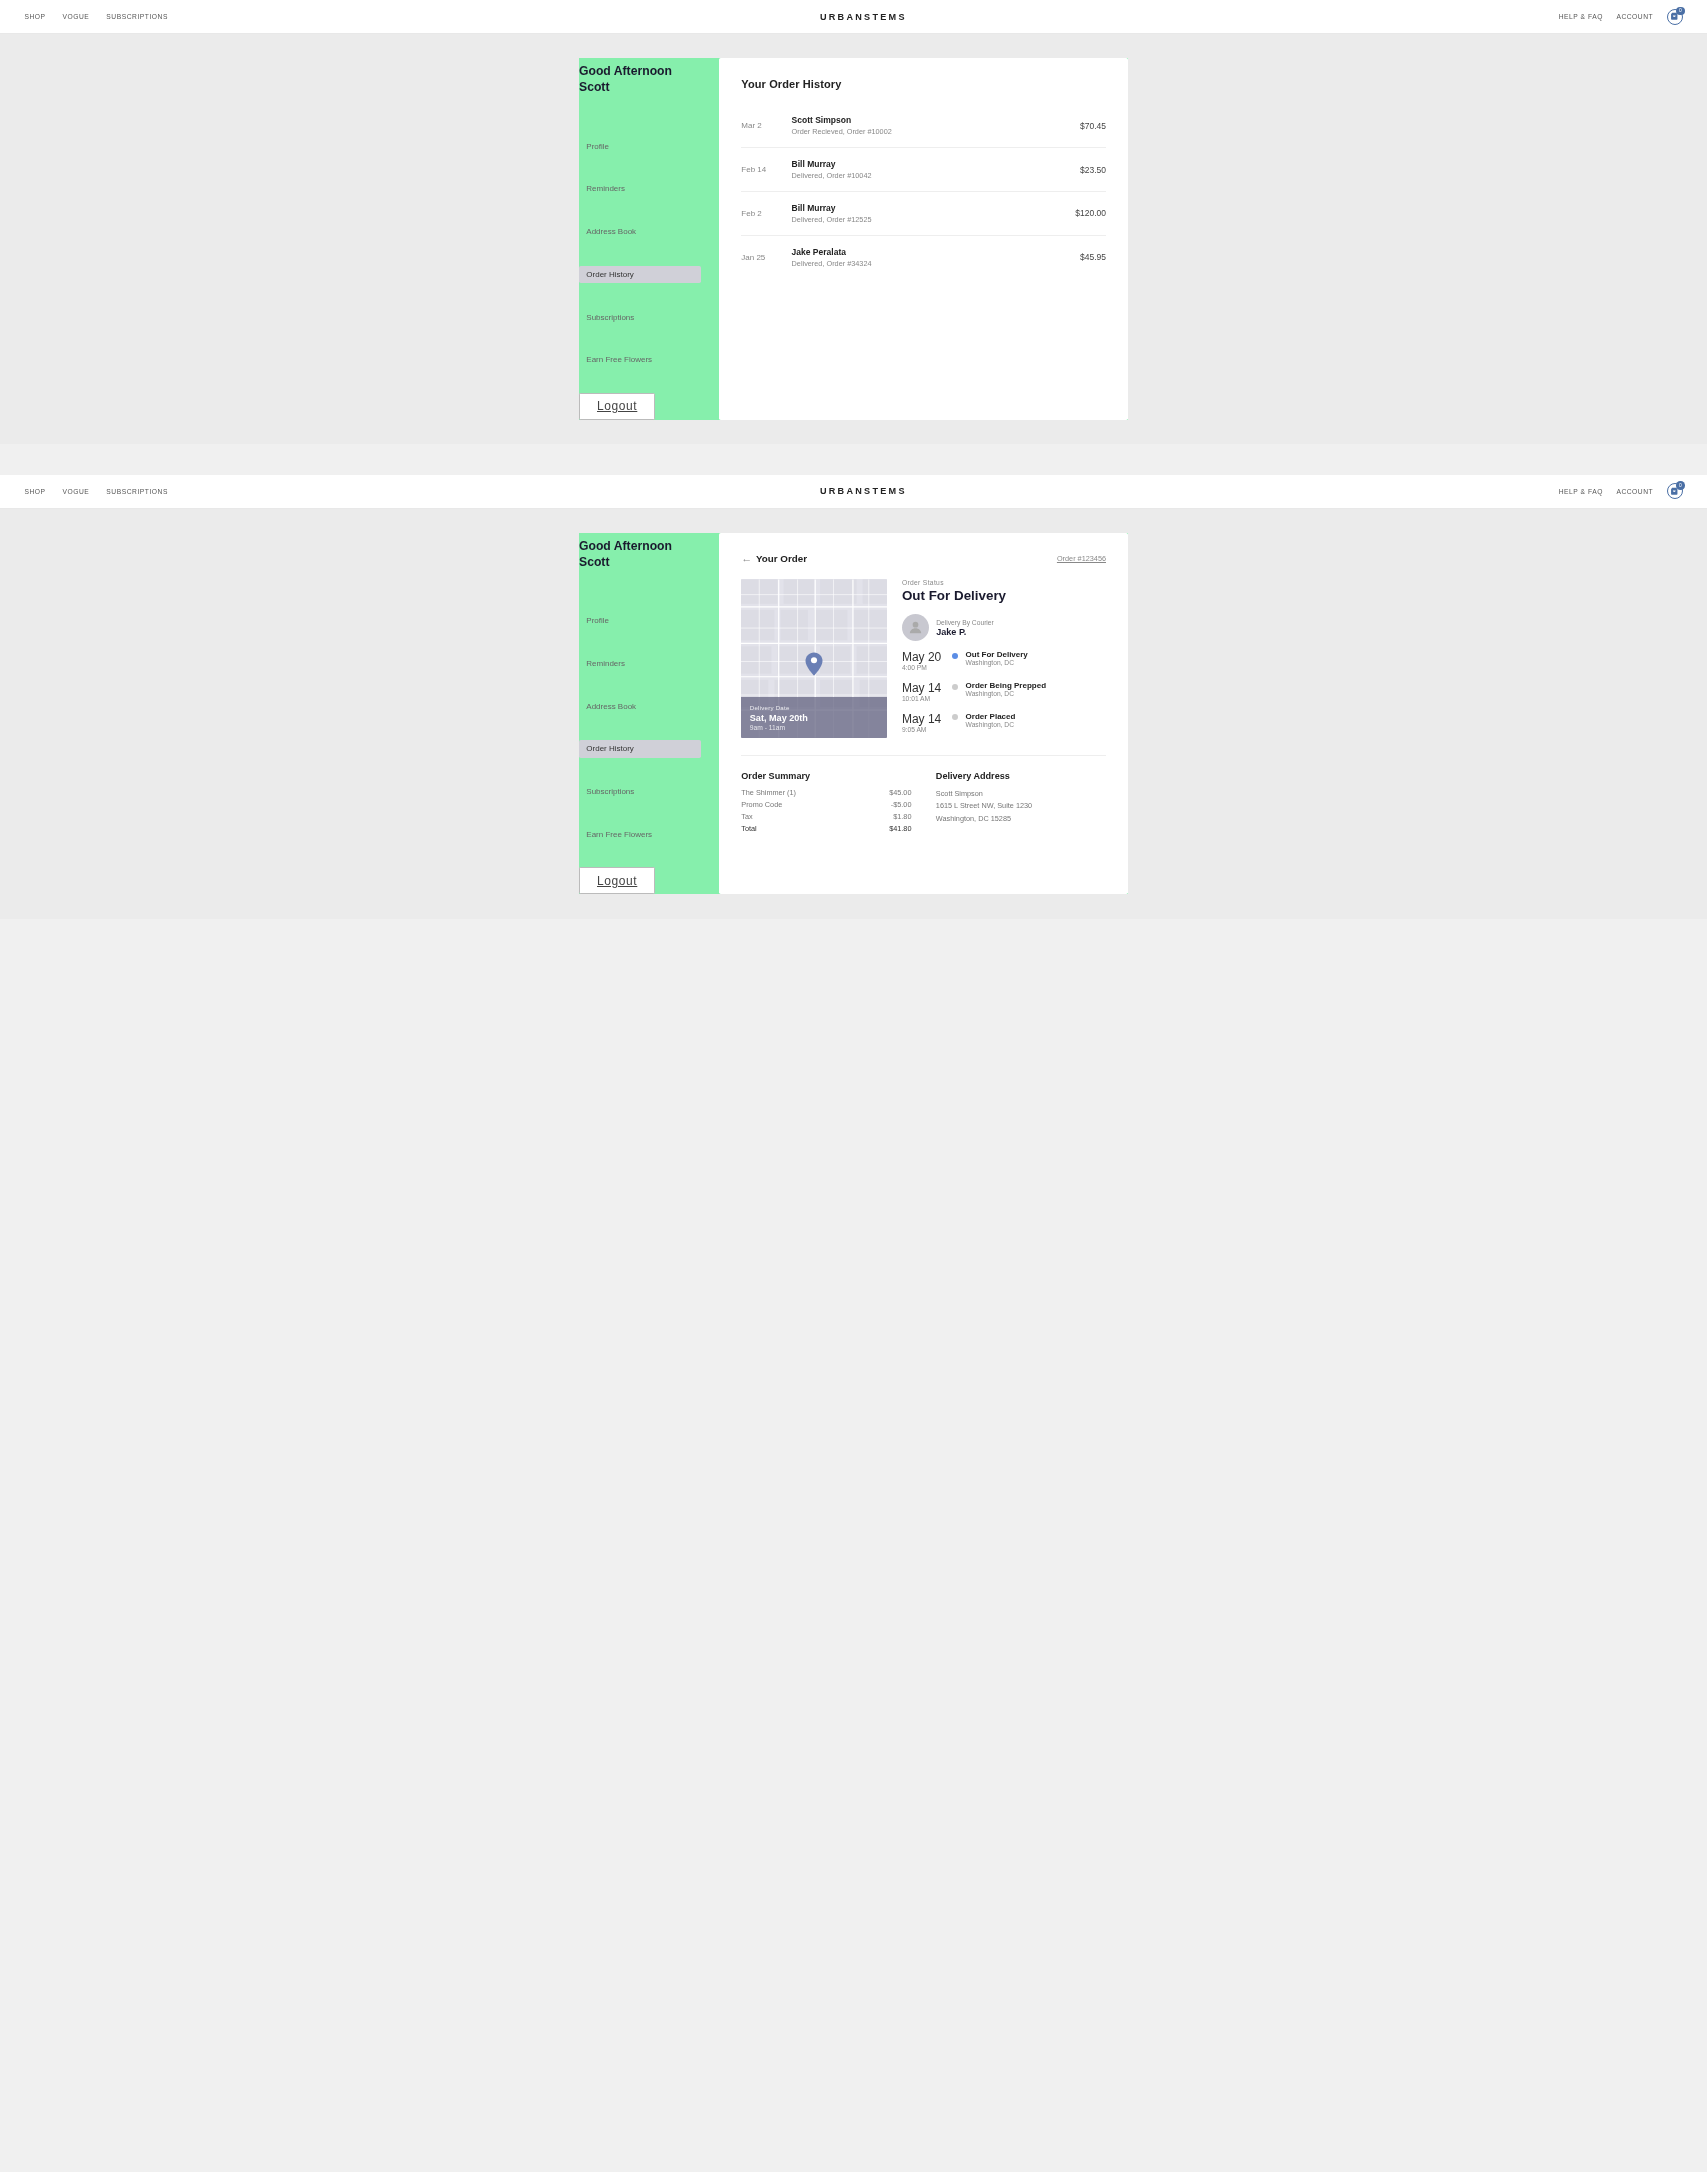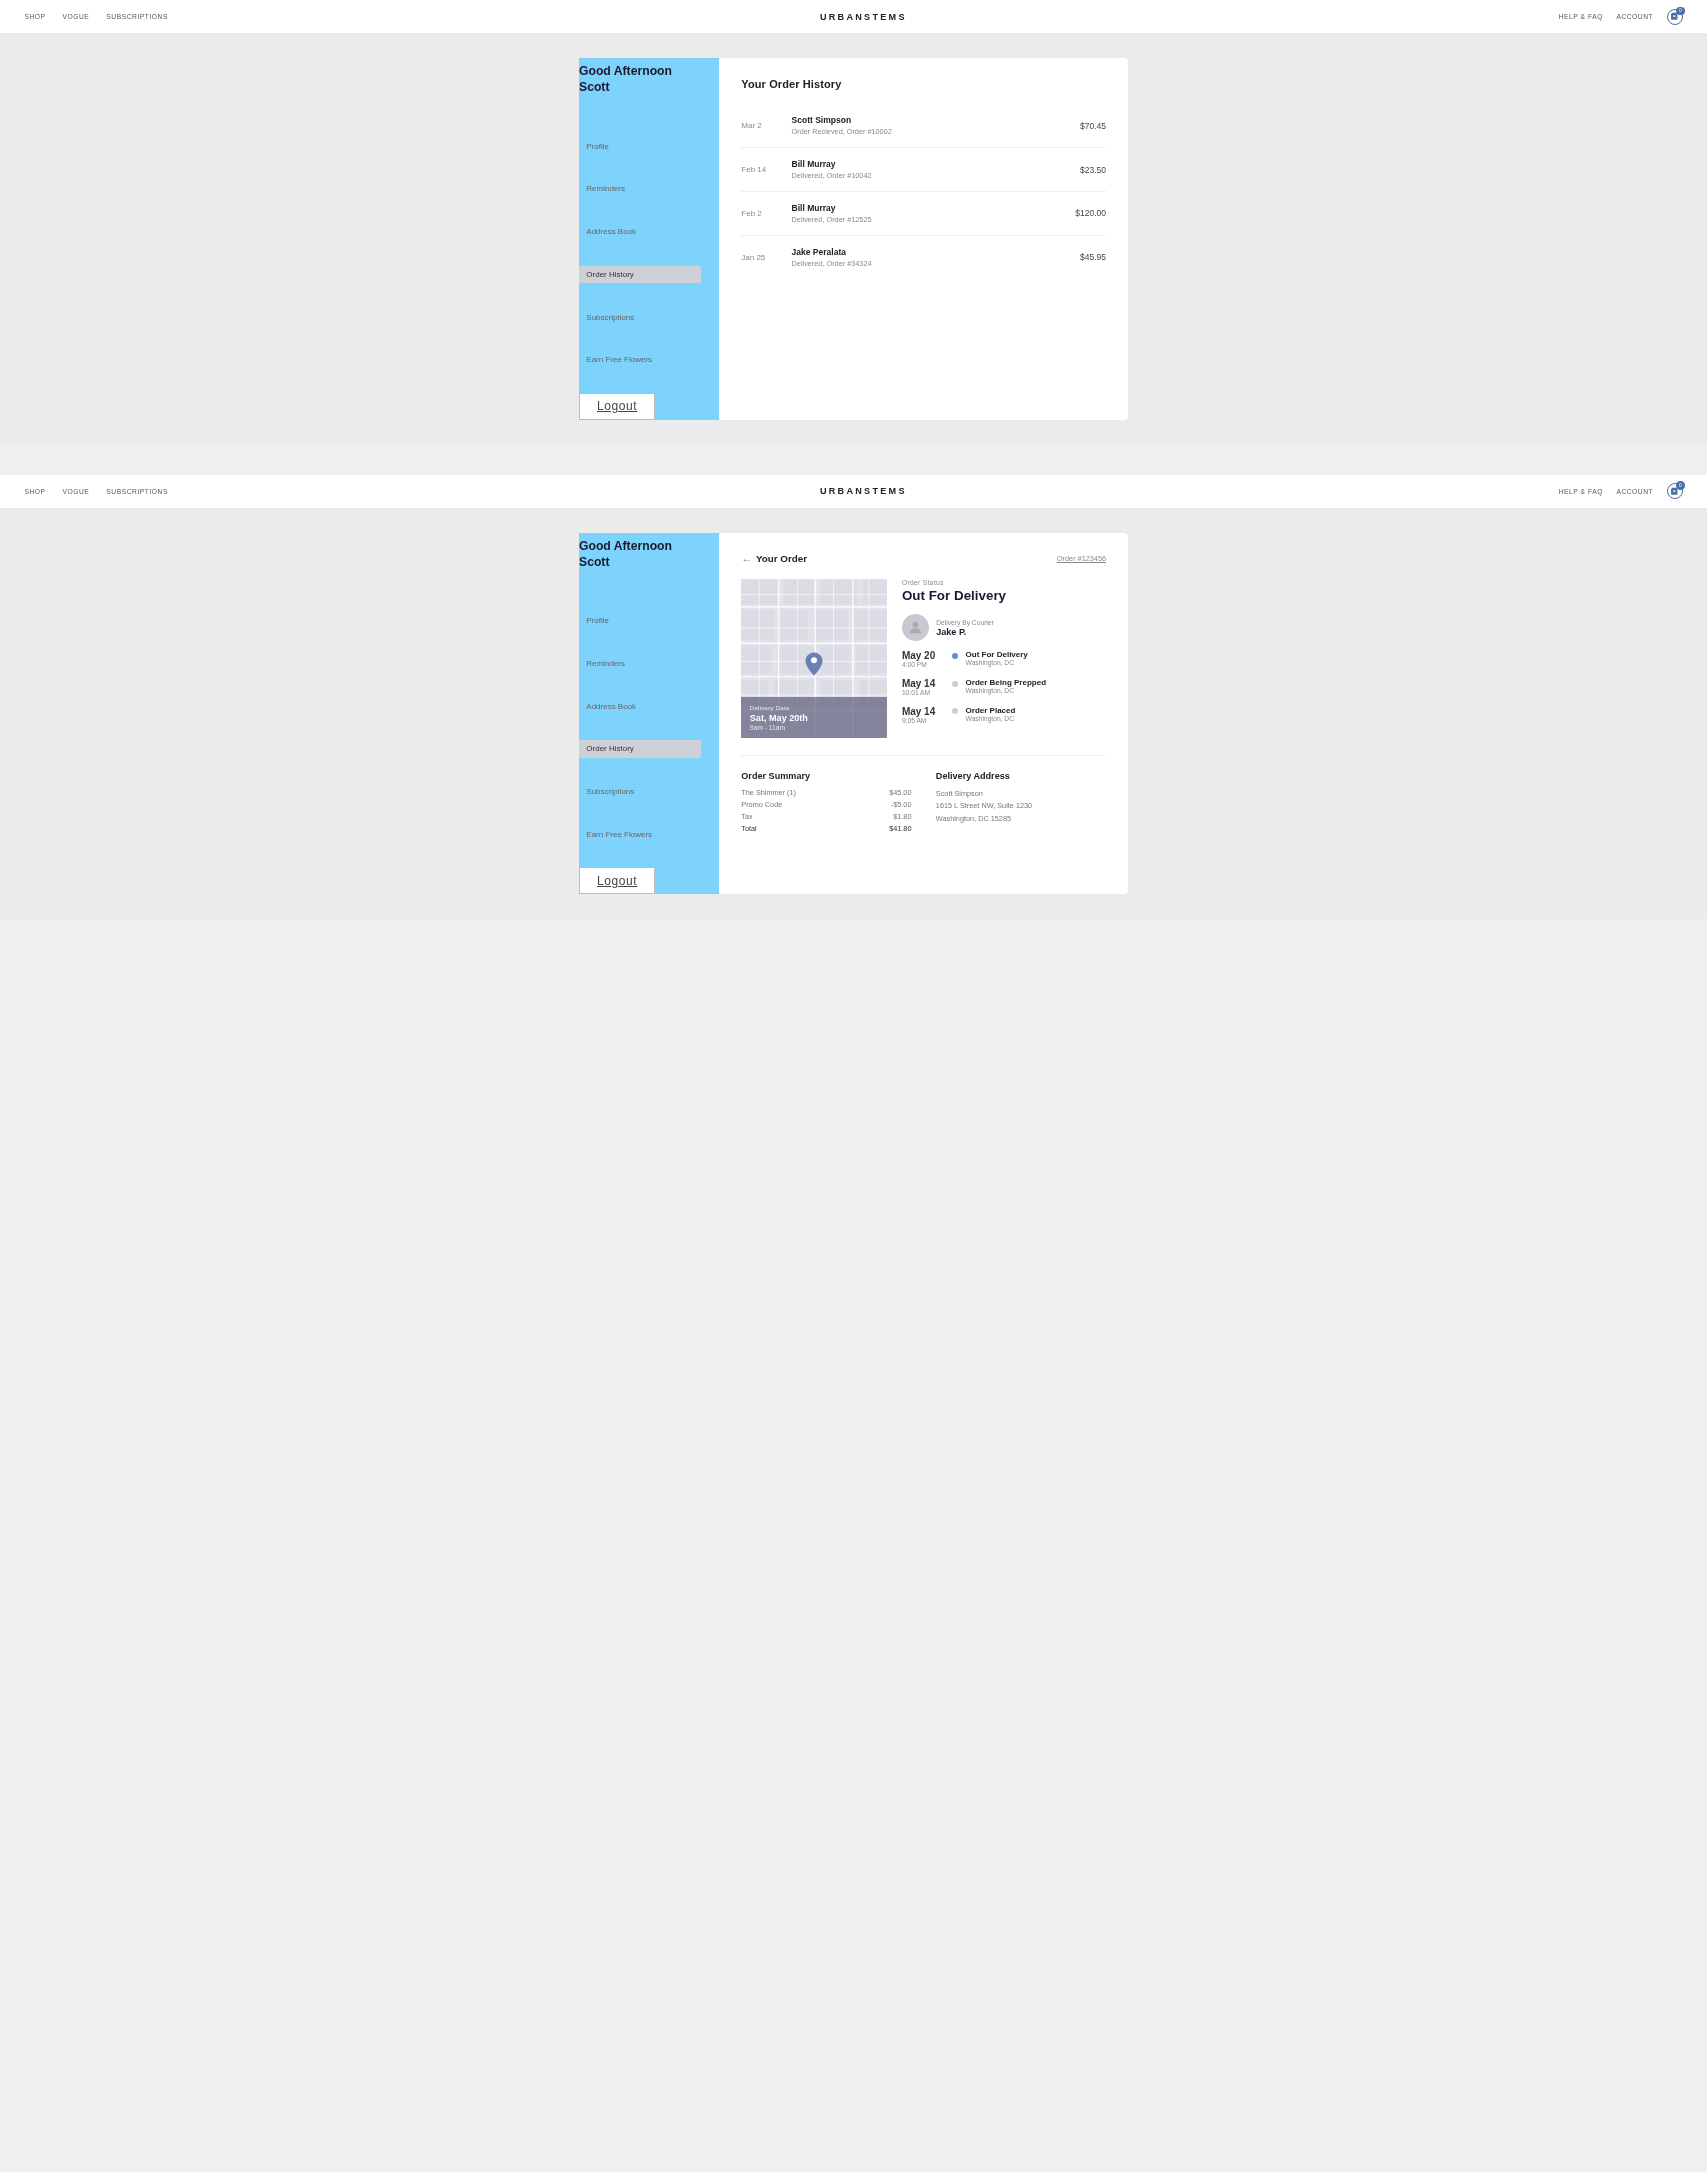--- a/index.html
+++ b/index.html
@@ -66,21 +66,21 @@
     }
 
     
     .page-section {
       background: #ebebeb;
       padding: 24.4px 30.5px;
       margin-bottom: 0;
     }
 
     .page-inner {
-      background: #7dd3fc;
+      background: #86efac;
       display: flex;
       gap: 18.3px;
       max-width: 549px;
       margin: 0 auto;
     }
 
     
     .sidebar {
       width: 122px;
       flex-shrink: 0;
@@ -274,21 +274,21 @@
     .tracking-item {
       display: flex;
       align-items: flex-start;
       gap: 7.3px;
       padding: 4.9px 0;
     }
     .tracking-time {
       width: 43px;
       flex-shrink: 0;
     }
-    .tracking-time-date { font-size: 10px; font-weight: 700; color: #333; }
+    .tracking-time-date { font-size: 12px; font-weight: 400; color: #333; }
     .tracking-time-hour { font-size: 6.7px; color: #888; }
     .tracking-dot {
       width: 6.1px; height: 6.1px;
       border-radius: 50%;
       margin-top: 2.4px;
       flex-shrink: 0;
     }
     .dot-active { background: #5b8de5; }
     .dot-inactive { background: #ccc; }
     .tracking-event { flex: 1; }

